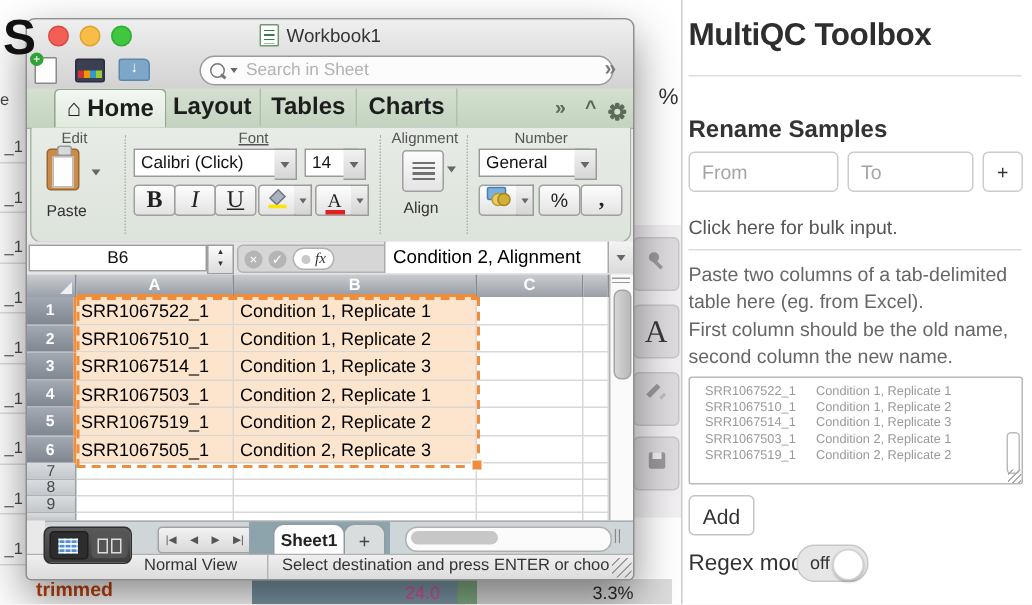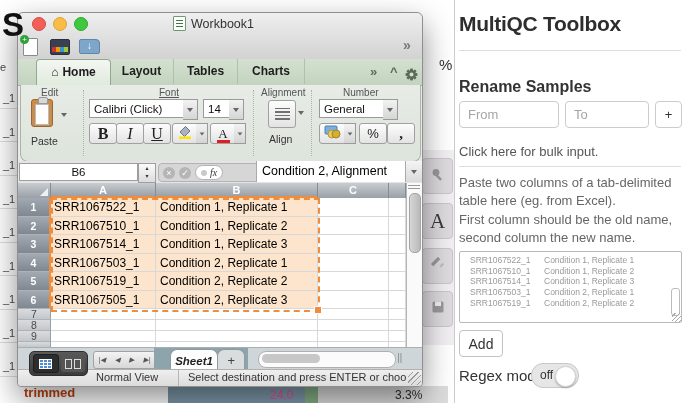--- a/index.html
+++ b/index.html
@@ -27,21 +27,21 @@
   .searchf{position:absolute;left:115px;top:24px;width:262px;height:18px;border:1px solid #9b9b9b;
            border-radius:10px;background:#fcfcfc;display:flex;align-items:center;padding:0 6px;gap:3px;}
   .mag{width:8px;height:8px;border:1.5px solid #777;border-radius:50%;position:relative;flex:0 0 auto;}
   .mag::after{content:"";position:absolute;left:6px;top:7px;width:4px;height:1.5px;background:#777;transform:rotate(40deg);}
   .tri{width:0;height:0;border-left:3px solid transparent;border-right:3px solid transparent;border-top:4px solid #666;display:inline-block;}
   .searchf input{border:0;outline:0;background:transparent;font-size:11.5px;color:#444;width:200px;
                  font-family:"Liberation Sans",sans-serif;}
   .searchf input::placeholder{color:#b2b2b2;}
   #tabbar{position:absolute;left:0;top:46px;right:0;height:26px;background:linear-gradient(#d4e0d0,#c3d3bf);
           border-bottom:1px solid #9fb39b;}
-  .rtab{position:absolute;top:0;height:25px;line-height:25px;text-align:center;font-size:12px;font-weight:bold;
+  .rtab{position:absolute;top:0;height:25px;line-height:25px;text-align:center;font-size:16px;font-weight:bold;
         color:#1d1d1d;border-right:1px solid #b0c1ab;}
   .rtab.active{background:linear-gradient(#f3f7f2,#e0eadd);border:1px solid #94a890;border-bottom:none;
                border-radius:4px 4px 0 0;}
   .tb-ctl{position:absolute;top:0;height:25px;line-height:25px;font-size:13px;color:#5c6b59;font-weight:bold;}
   #ribbon{position:absolute;left:2px;top:72px;width:399px;height:76px;background:linear-gradient(#e7ece6,#dde4db);
           border:1px solid #a7b7a3;border-top:none;border-radius:0 0 8px 8px;}
   .glabel{position:absolute;font-size:10px;color:#555;}
   .vdiv{position:absolute;top:5px;bottom:5px;width:0;border-left:1px dotted #aab4a8;}
   .btn3d{background:linear-gradient(#fdfdfd,#e3e3e3);border:1px solid #a0a0a0;border-radius:3px;
          display:flex;align-items:center;justify-content:center;color:#222;}
@@ -67,21 +67,21 @@
   .selc{background:#fce5cc;}
   #ants{position:absolute;left:33px;top:15px;width:265px;height:110px;border:2px dashed #ef8d3c;
         pointer-events:none;}
   #ants .hnd{position:absolute;right:-4px;bottom:-4px;width:6px;height:6px;background:#ef8d3c;border:1px solid #fff;}
   #vsb{position:absolute;left:388px;top:170px;width:15px;height:164px;background:#fafafa;border-left:1px solid #b5b5b5;}
   #vsb .thumb{position:absolute;left:2px;top:10px;width:10px;height:58px;background:linear-gradient(90deg,#d6d6d6,#b9b9b9);
               border:1px solid #a5a5a5;border-radius:5px;}
   #vsb .split{position:absolute;left:1px;top:2px;width:12px;height:5px;
               background:repeating-linear-gradient(#9a9a9a 0 1px,transparent 1px 3px);}
   
-  #sheetbar{position:absolute;left:0;top:334px;right:0;height:22px;background:#cfd6d9;border-top:1px solid #a9aeb1;font-style:italic;}
+  #sheetbar{position:absolute;left:12px;top:334px;right:0;height:22px;background:#cfd6d9;border-top:1px solid #a9aeb1;}
   .teal{position:absolute;left:136px;top:0;width:94px;height:22px;background:#8da4ad;}
   .stab{position:absolute;top:1px;height:21px;border:1px solid #8e9ba1;border-bottom:none;border-radius:7px 7px 0 0;
         font-size:11.5px;display:flex;align-items:center;justify-content:center;}
   #statusbar{position:absolute;left:0;top:356px;right:0;height:16px;background:linear-gradient(#efefef,#dcdcdc);
              border-top:1px solid #b0b0b0;border-radius:0 0 4px 4px;font-size:11px;color:#333;}
   #vswitch{position:absolute;left:11px;top:338px;width:57px;height:23px;background:linear-gradient(#5a5a5a,#3c3c3c);
            border:1px solid #2e2e2e;border-radius:5px;display:flex;align-items:center;justify-content:center;gap:2px;z-index:3;}
   .vbtn{width:24px;height:17px;border-radius:3px;display:flex;align-items:center;justify-content:center;}
   .grip{position:absolute;right:1px;bottom:1px;width:13px;height:13px;
         background:repeating-linear-gradient(135deg,transparent 0 3px,#9a9a9a 3px 4px);}
@@ -187,20 +187,25 @@
       </div>
       <div class="tb-ic" style="left:32px;top:26px;">
         <div style="width:18px;height:14px;background:#3b3f52;border:1px solid #2a2d3c;border-radius:2px;
                     background-image:linear-gradient(90deg,#c33 0 4px,#e90 4px 8px,#39c 8px 12px,#9c3 12px 16px);
                     background-size:16px 5px;background-repeat:no-repeat;background-position:1px 7px;"></div>
       </div>
       <div class="tb-ic" style="left:61px;top:26px;">
         <div style="width:19px;height:13px;background:#7da6c8;border:1px solid #5d86a8;border-radius:2px 4px 2px 2px;
                     color:#fff;font-size:10px;line-height:12px;text-align:center;">↓</div>
       </div>
+      <div class="searchf">
+        <span class="mag"></span>
+        <span class="tri" style="transform:scale(.8);"></span>
+        <input placeholder="Search in Sheet" style="">
+      </div>
       <span class="abs" style="left:385px;top:24px;font-size:14px;font-weight:bold;color:#777;">»</span>
     </div>
 
     <div id="tabbar">
       <div class="rtab active" style="left:18px;width:73px;">
         <span style="margin-right:4px;">⌂</span><span>Home</span>
       </div>
       <div class="rtab" style="left:92px;width:63px;">Layout</div>
       <div class="rtab" style="left:156px;width:63px;">Tables</div>
       <div class="rtab" style="left:220px;width:66px;">Charts</div>

